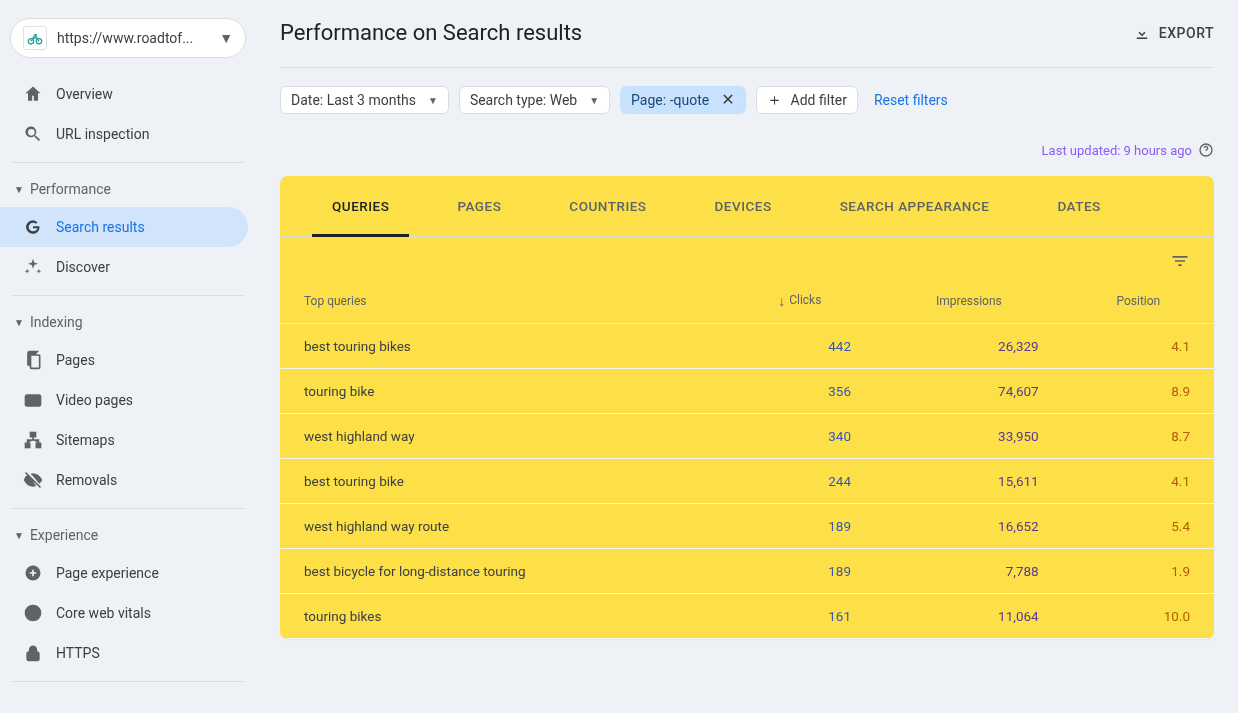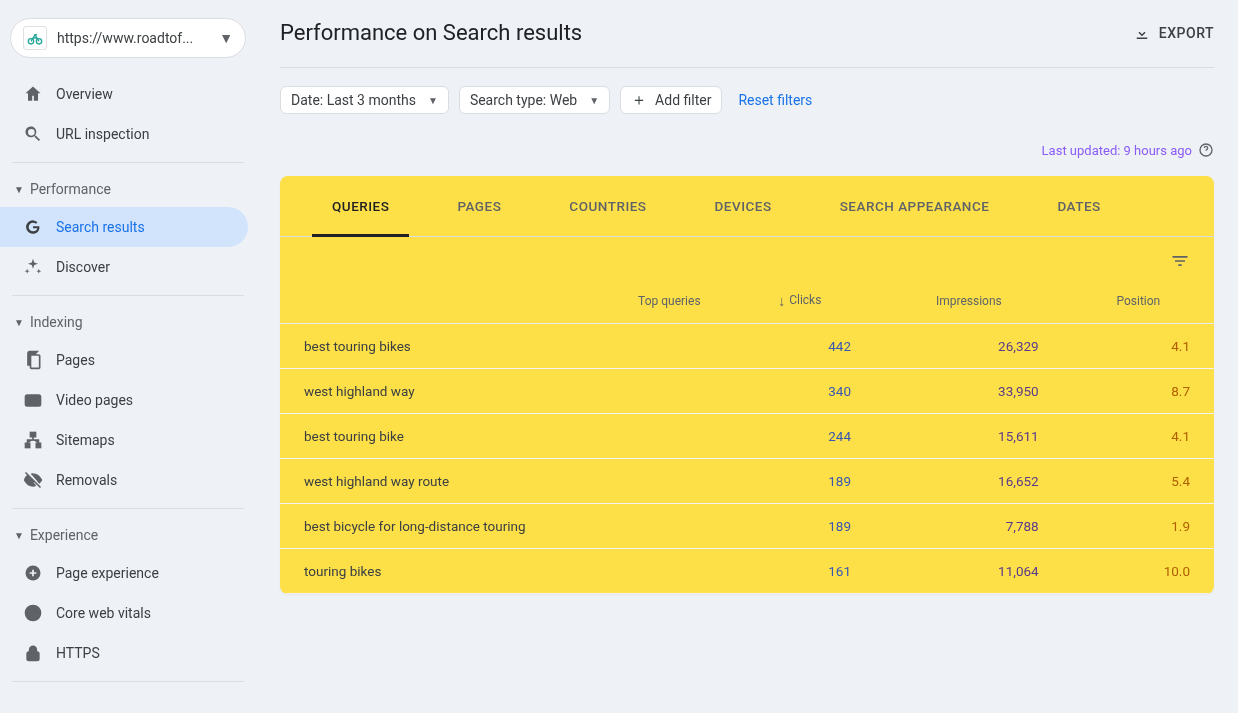--- a/index.html
+++ b/index.html
@@ -31,21 +31,21 @@
 .reset-link { color:#1a73e8; font-size:14px; cursor:pointer; margin-left:6px;}
 .last-updated { text-align:right; color:#8b5cf6; font-size:13px; margin-bottom:18px; display:flex; justify-content:flex-end; align-items:center; gap:6px;}
 .card { background:#fde047; border-radius:8px; box-shadow:0 1px 2px rgba(0,0,0,0.05); overflow:hidden;}
 .tabs { display:flex; border-bottom:1px solid #dadce0; padding:0 32px; }
 .tab { padding:22px 20px 20px; font-size:13.5px; letter-spacing:0.5px; color:#5f6368; cursor:pointer; text-align:center; font-weight:500;}
 .tab.active { color:#202124; border-bottom:3px solid #202124; margin-bottom:-1px;}
 .table-toolbar { display:flex; justify-content:flex-end; padding:14px 24px 8px;}
 .filter-icon { color:#5f6368; cursor:pointer; }
 table { width:100%; border-collapse:collapse; }
 thead th { text-align:center; font-size:12px; font-weight:400; color:#5f6368; padding:14px 24px; border-bottom:1px solid #e8eaed;}
-thead th:first-child { text-align:right; }
+thead th:first-child { text-align:left; }
 tbody td { padding:14px 24px; border-bottom:1px solid #f1f3f4; font-size:13.5px; text-align:right;}
 tbody td:first-child { text-align:left; color:#3c4043; }
 .clicks-val { color:#3857b3; }
 .impr-val { color:#5a3a8a; }
 .pos-val { color:#b06000; }
 .sort-arrow { font-size:14px; margin-right:4px; vertical-align:middle;}
 svg { display:block; }
 </style>
 </head>
 <body>
@@ -196,20 +196,24 @@
 
     <div class="filters-row">
       <div class="chip">
         <span>Date: Last 3 months</span>
         <span class="chev">▼</span>
       </div>
       <div class="chip">
         <span>Search type: Web</span>
         <span class="chev">▼</span>
       </div>
+      <div class="chip blue">
+        <span>Page: -quote</span>
+        <span class="x">✕</span>
+      </div>
       <div class="chip add">
         <span class="plus">＋</span>
         <span>Add filter</span>
       </div>
       <span class="reset-link">Reset filters</span>
     </div>
 
     <div class="last-updated">
       <span>Last updated: 9 hours ago</span>
       <span>
@@ -251,20 +255,26 @@
           </tr>
         </thead>
         <tbody id="table-body">
             <tr>
               <td>best touring bikes</td>
               <td class="clicks-val">442</td>
               <td class="impr-val">26,329</td>
               <td class="pos-val">4.1</td>
             </tr>
             <tr>
+              <td>touring bike</td>
+              <td class="clicks-val">356</td>
+              <td class="impr-val">74,607</td>
+              <td class="pos-val">8.9</td>
+            </tr>
+            <tr>
               <td>west highland way</td>
               <td class="clicks-val">340</td>
               <td class="impr-val">33,950</td>
               <td class="pos-val">8.7</td>
             </tr>
             <tr>
               <td>best touring bike</td>
               <td class="clicks-val">244</td>
               <td class="impr-val">15,611</td>
               <td class="pos-val">4.1</td>

